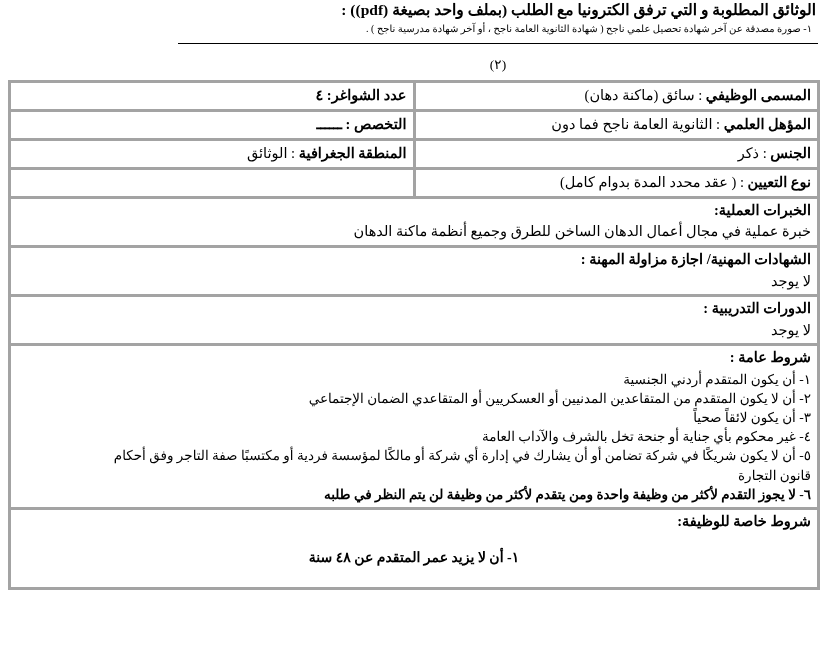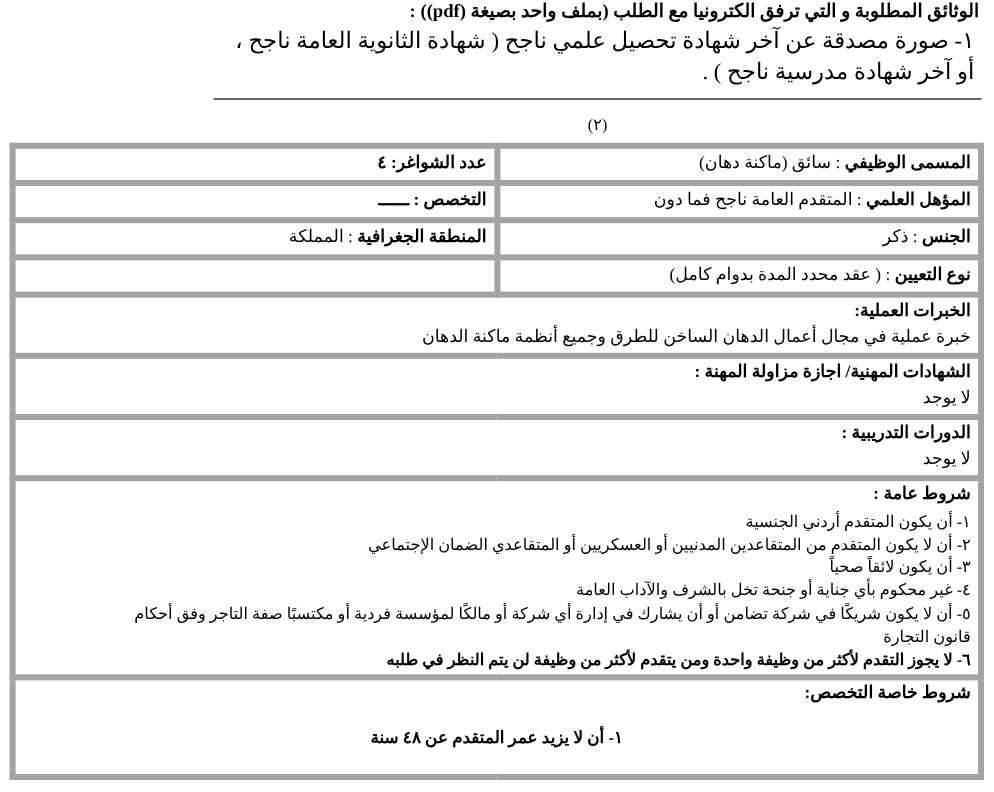--- a/index.html
+++ b/index.html
@@ -30,21 +30,21 @@
   .top-title {
     font-size: 15.5px;
     font-weight: bold;
     line-height: 1.15;
     margin: 0;
     padding-top: 1px;
     white-space: nowrap;
     overflow: hidden;
   }
   .top-item {
-    font-size: 19px;
+    font-size: 10px;
     line-height: 1.4;
     margin-top: 3px;
     padding-right: 4px;
   }
 
   .rule {
     border: none;
     border-top: 1px solid #000;
     margin: 7px 2px 0 2px;
   }
@@ -58,21 +58,21 @@
   }
 
   
   table.job-table {
     width: 812px;
     border-collapse: collapse;
     table-layout: fixed;
     margin: 0 auto;
   }
   table.job-table td {
-    border: 5px solid #a3a3a3;
+    border: 3px solid #a3a3a3;
     padding: 2px 6px 3px 6px;
     vertical-align: middle;
     font-size: 14.5px;
     line-height: 1.35;
   }
   .lbl {
     font-weight: bold;
   }
   .val {
     font-weight: normal;
@@ -155,34 +155,34 @@
           <span class="lbl">المسمى الوظيفي</span>
           <span class="val">: سائق (ماكنة دهان)</span>
         </td>
         <td class="row-cell">
           <span class="lbl">عدد الشواغر: ٤</span>
         </td>
       </tr>
       <tr>
         <td class="row-cell">
           <span class="lbl">المؤهل العلمي</span>
-          <span class="val">: المتقدم العامة ناجح فما دون</span>
+          <span class="val">: الثانوية العامة ناجح فما دون</span>
         </td>
         <td class="row-cell">
           <span class="lbl">التخصص : ــــــ</span>
         </td>
       </tr>
       <tr>
         <td class="row-cell">
           <span class="lbl">الجنس</span>
           <span class="val">: ذكر</span>
         </td>
         <td class="row-cell">
           <span class="lbl">المنطقة الجغرافية</span>
-          <span class="val">: المملكة</span>
+          <span class="val">: الوثائق</span>
         </td>
       </tr>
       <tr>
         <td class="row-cell">
           <span class="lbl">نوع التعيين</span>
           <span class="val">: ( عقد محدد المدة بدوام كامل)</span>
         </td>
         <td class="row-cell">&nbsp;</td>
       </tr>
 
@@ -219,21 +219,21 @@
               <span>٥- أن لا يكون شريكًا في شركة تضامن أو أن يشارك في إدارة أي شركة أو مالكًا لمؤسسة فردية أو مكتسبًا صفة التاجر وفق أحكام</span>
               <span class="cont">قانون التجارة</span>
             </li>
             <li class="bold"><span>٦- لا يجوز التقدم لأكثر من وظيفة واحدة ومن يتقدم لأكثر من وظيفة لن يتم النظر في طلبه</span></li>
           </ul>
         </td>
       </tr>
 
       <tr>
         <td class="section clip" colspan="2">
-          <span class="section-title">شروط خاصة التخصص:</span>
+          <span class="section-title">شروط خاصة للوظيفة:</span>
           <ul class="spec-list">
             <li><span>١- أن لا يزيد عمر المتقدم عن ٤٨ سنة</span></li>
           </ul>
         </td>
       </tr>
     </tbody>
   </table>
 
 </div>
 

